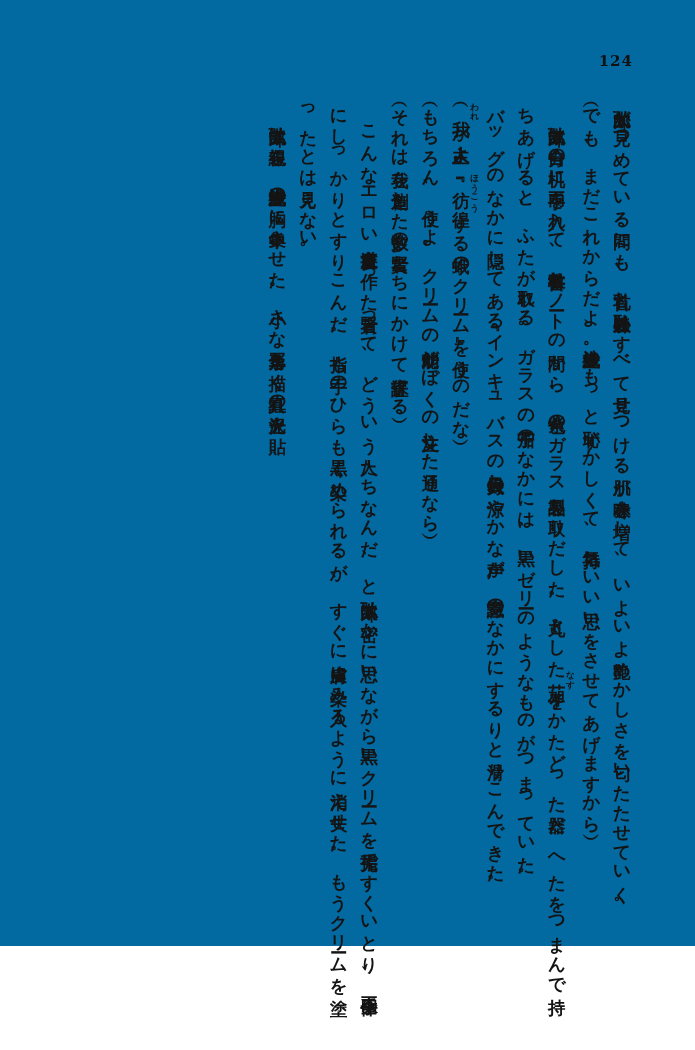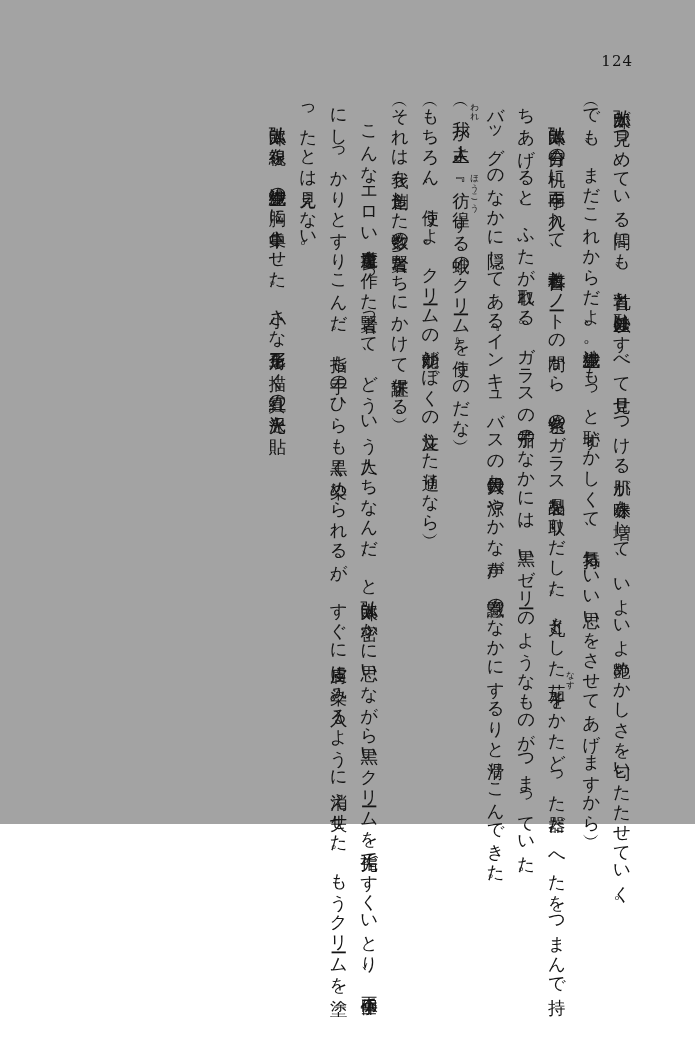--- a/index.html
+++ b/index.html
@@ -10,23 +10,24 @@
   body {
     width: 695px;
     height: 1050px;
     overflow: hidden;
     font-family: "DejaVu Serif", "Liberation Serif", serif;
     color: #1a1a1a;
   }
   .page {
     position: relative;
     width: 695px;
-    height: 824px;
-    background: #a3a3a3;
+    height: 946px;
+    background: #0369a1;
     box-sizing: border-box;
+    font-weight: bold;
   }
   .page-number {
     position: absolute;
     top: 52px;
     right: 62px;
     font-size: 15px;
     letter-spacing: 1px;
     color: #111;
     font-family: "DejaVu Serif", "Liberation Serif", serif;
   }

